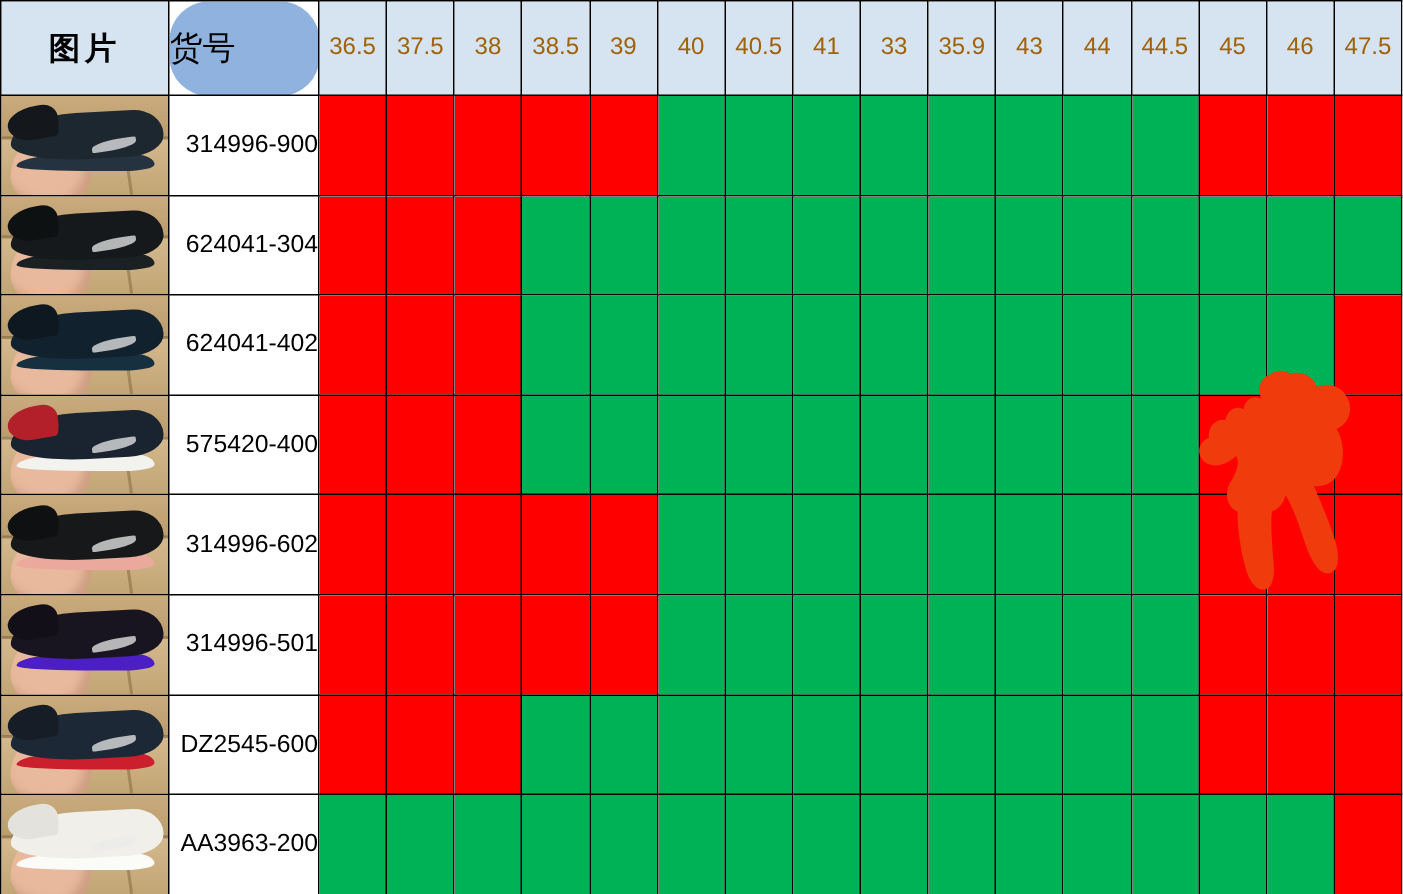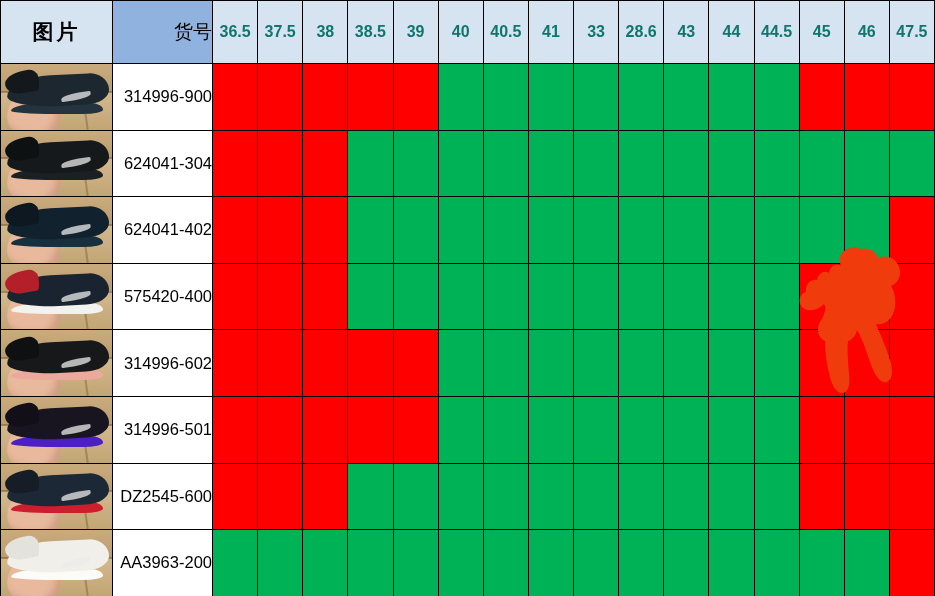--- a/index.html
+++ b/index.html
@@ -34,32 +34,33 @@
     font-size: 21px;
     font-weight: bold;
     color: #000;
     text-align: center;
     vertical-align: middle;
     letter-spacing: 3px;
   }
   th.h-code {
     width: 100px;
     background: #8FB3DE;
-    font-size: 19px;
+    font-size: 22px;
     font-weight: normal;
     color: #000;
-    text-align: right;
+    text-align: left;
     vertical-align: middle;
     padding-left: 9px;
+    border-radius: 26px;
   }
   th.h-size {
     background: #D6E3F0;
     font-size: 16px;
-    font-weight: bold;
-    color: #0f766e;
+    font-weight: normal;
+    color: #a16207;
     text-align: center;
     vertical-align: middle;
   }
 
   
   tr.body-row { height: 66.6px; }
   td.img-cell {
     width: 112px;
     padding: 0;
     background: #ffffff;
@@ -160,21 +161,21 @@
 
       <th class="h-size">36.5</th>
           <th class="h-size">37.5</th>
           <th class="h-size">38</th>
           <th class="h-size">38.5</th>
           <th class="h-size">39</th>
           <th class="h-size">40</th>
           <th class="h-size">40.5</th>
           <th class="h-size">41</th>
           <th class="h-size">33</th>
-          <th class="h-size">28.6</th>
+          <th class="h-size">35.9</th>
           <th class="h-size">43</th>
           <th class="h-size">44</th>
           <th class="h-size">44.5</th>
           <th class="h-size">45</th>
           <th class="h-size">46</th>
           <th class="h-size">47.5</th>
         </tr>
     </thead>
     <tbody id="tbody">
 

